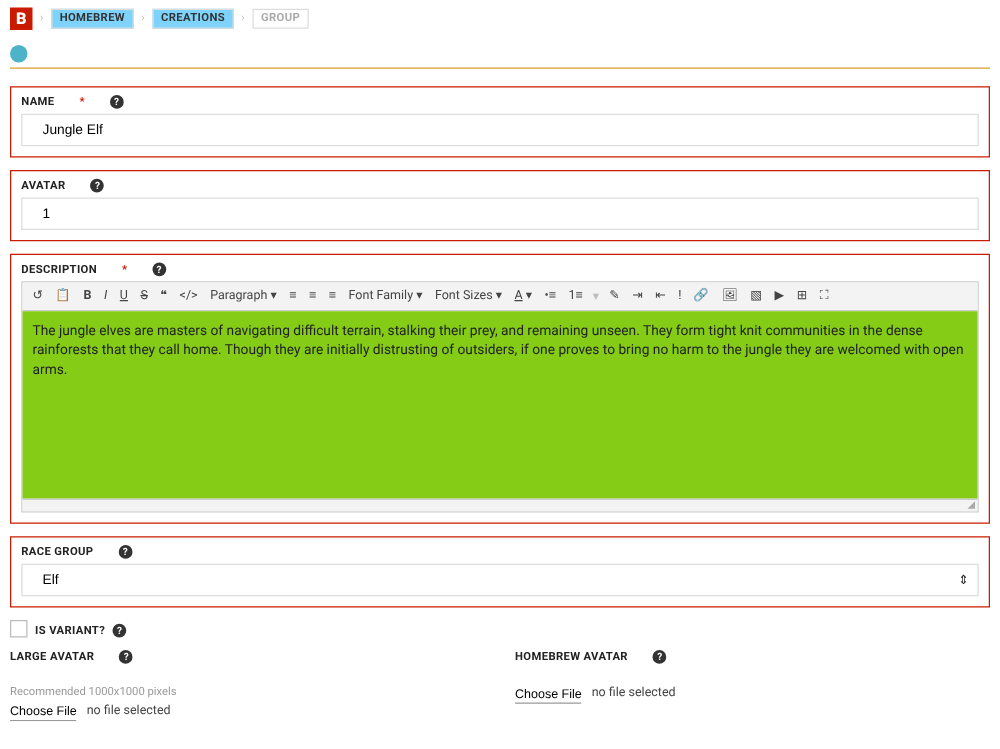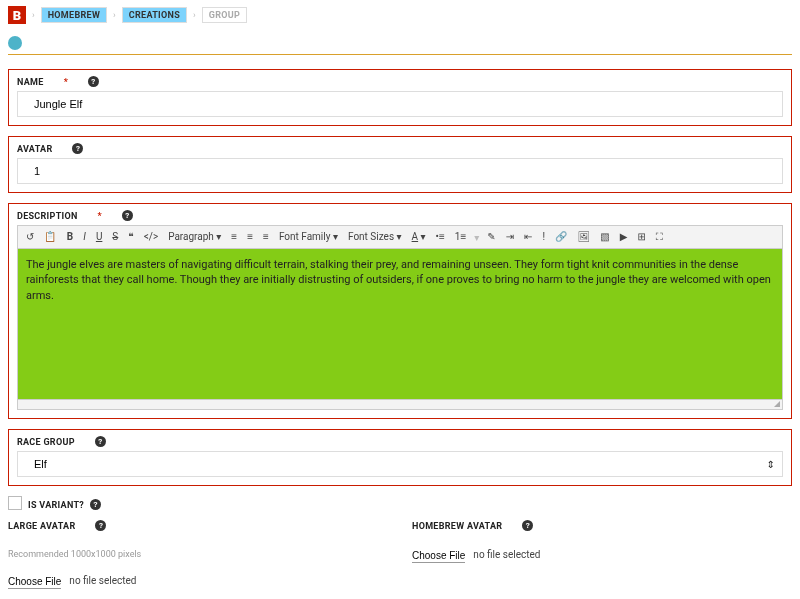--- a/index.html
+++ b/index.html
@@ -30,21 +30,21 @@
 .rte-bar .it{cursor:pointer;padding:0 2px;line-height:14px}
 .rte-bar .sep{color:#bbb}
 .rte-body{min-height:150px;padding:8px;font-size:11px;line-height:1.4;background:#84cc16;outline:none}
 .rte-foot{height:10px;background:#f3f3f3;border-top:1px solid #ccc;position:relative}
 .rte-foot::after{content:'';position:absolute;right:2px;bottom:2px;width:0;height:0;border-right:6px solid #aaa;border-top:6px solid transparent}
 .ck-row{display:flex;align-items:flex-end;gap:6px;margin:8px 0 10px}
 .ck{width:14px;height:14px;border:1px solid #bbb}
 .cols{display:flex;gap:24px}
 .col{flex:1}
 .col .lbl-row{margin-bottom:18px}
-.hint{font-size:9px;color:#999;margin-bottom:16px}
+.hint{font-size:9px;color:#999;margin-bottom:4px}
 .file-row{display:flex;align-items:flex-start;gap:8px}
 .file-btn{font-size:10px;border:none;background:none;border-bottom:1px solid #999;padding:1px 0;cursor:pointer}
 .file-txt{font-size:10px;color:#444}
 </style>
 </head>
 <body>
 
 <div class="top-bar">
   <div class="bc">
     <div class="logo">B</div>

